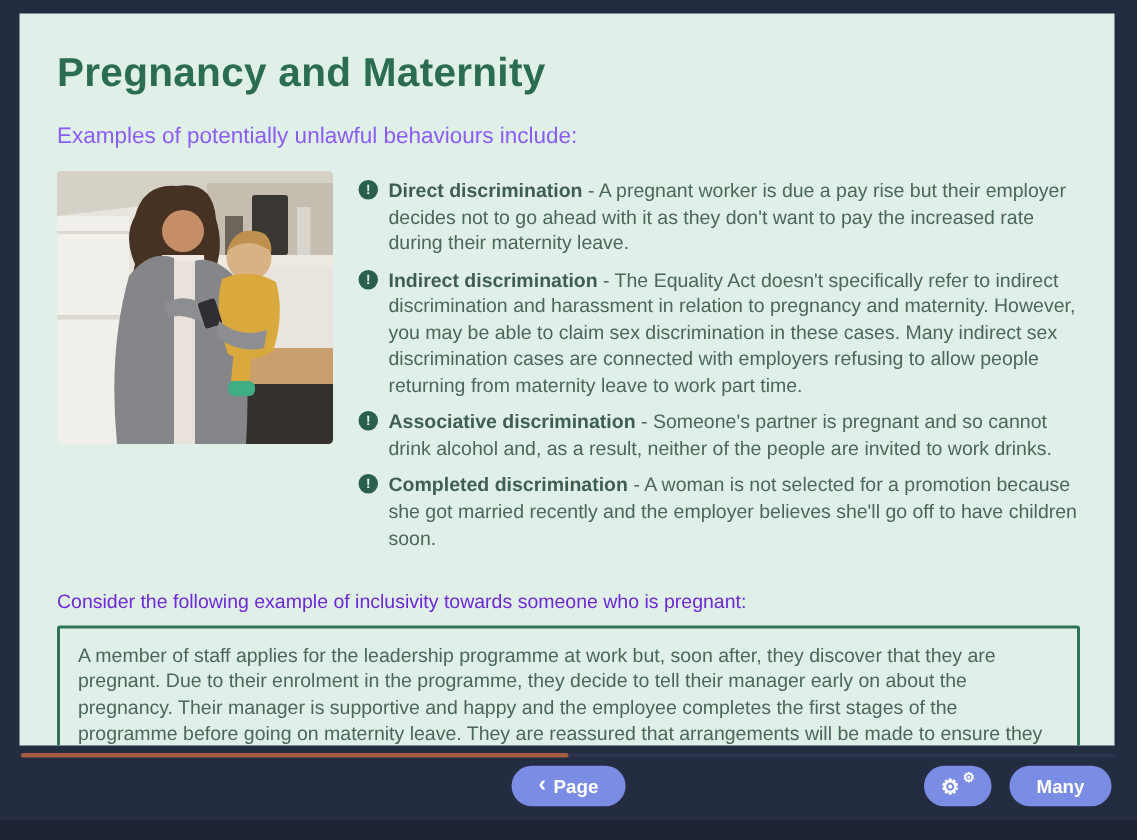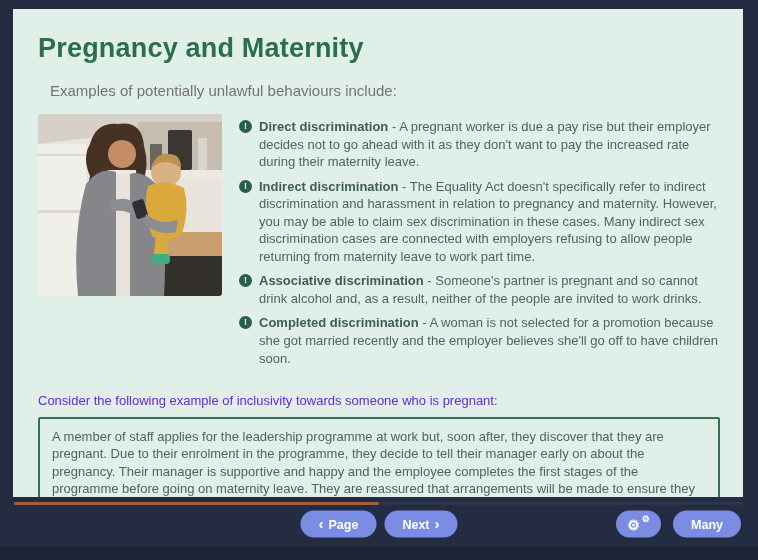--- a/index.html
+++ b/index.html
@@ -23,22 +23,22 @@
     background: #e0efe7;
     padding: 24px 23px 0 25px;
     overflow: hidden;
   }
   .title {
     margin: 0 0 18px 0;
     font-size: 27px; font-weight: 600;
     color: #2b6d50; letter-spacing: 0.2px;
   }
   .intro {
-    margin: 0 0 15px 12px;
-    font-size: 15px; color: #737373;
+    margin: 0 0 15px 0;
+    font-size: 15px; color: #8b5cf6;
   }
   .row { display: flex; gap: 17px; align-items: flex-start; }
   .photo {
     flex: none; width: 184px; height: 182px;
     border-radius: 3px; overflow: hidden;
     background: #e9e5de;
   }
   .photo svg { display: block; }
   .bullets {
     list-style: none; margin: 4px 0 0 0; padding: 0;
@@ -179,24 +179,20 @@
     <div class="progress-fill" style="width: 50%;"></div>
   </div>
 
   <div class="footer-bar">
 
     <div class="nav-group">
       <button class="pill-btn">
         <span class="chev">‹</span>
         <span>Page</span>
       </button>
-      <button class="pill-btn">
-        <span>Next</span>
-        <span class="chev">›</span>
-      </button>
     </div>
 
     <div class="right-group">
       <button class="pill-btn gear-btn">
         <span class="gear-main">⚙</span>
         <span class="gear-small">⚙</span>
       </button>
       <button class="pill-btn">
         <span>Many</span>
       </button>

